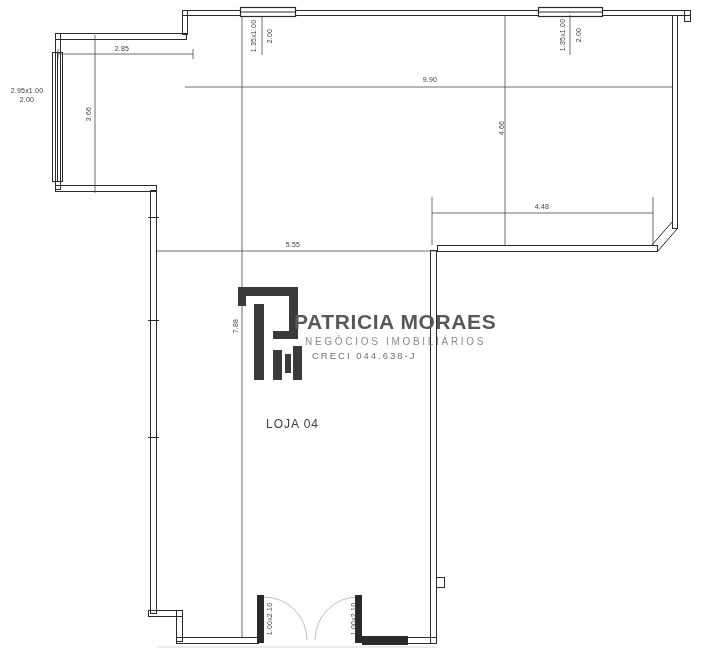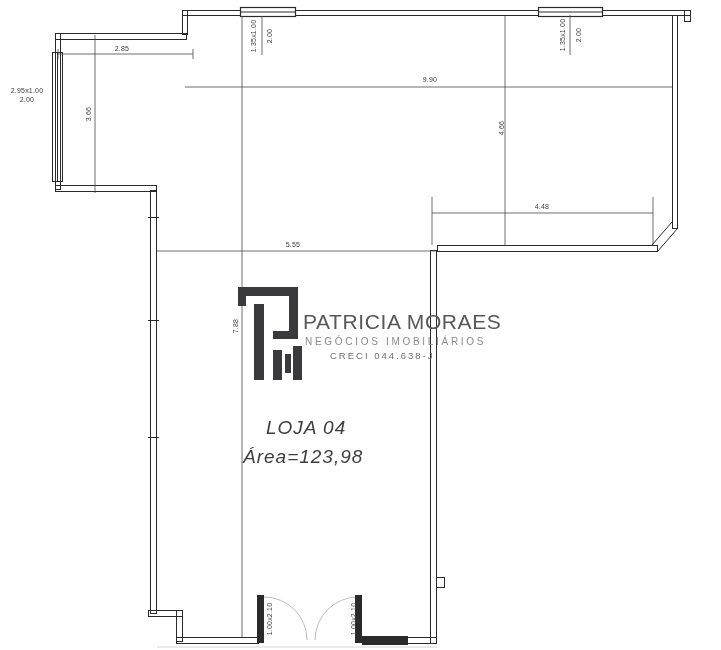--- a/index.html
+++ b/index.html
@@ -19,34 +19,33 @@
   #plan-svg{position:absolute;left:0;top:0;}
   .lbl{
     position:absolute;font-size:7px;color:#3c3c3c;white-space:nowrap;
     transform:translate(-50%,-50%);letter-spacing:0.2px;line-height:1.1;
   }
   .lbl-v{
     position:absolute;font-size:7px;color:#3c3c3c;white-space:nowrap;
     transform:translate(-50%,-50%) rotate(-90deg);letter-spacing:0.2px;
   }
   .room-line{
-    position:absolute;font-size:19px;color:#3e3e3e;letter-spacing:1px;
+    position:absolute;font-size:12px;color:#3e3e3e;letter-spacing:1px;
     white-space:nowrap;
-    font-style:italic;
   }
   .logo-name{
-    position:absolute;left:303px;top:310px;font-size:21px;letter-spacing:0.6px;
-    color:var(--color-logo-text);white-space:nowrap;font-weight:400;
+    position:absolute;left:294px;top:310px;font-size:21px;letter-spacing:0.6px;
+    color:var(--color-logo-text);white-space:nowrap;font-weight:700;
   }
   .logo-tagline{
     position:absolute;left:305px;top:336px;font-size:10px;letter-spacing:2.7px;
     color:var(--color-logo-sub);white-space:nowrap;
   }
   .logo-creci{
-    position:absolute;left:330px;top:350px;font-size:9.5px;letter-spacing:2px;
+    position:absolute;left:312px;top:350px;font-size:9.5px;letter-spacing:2px;
     color:#6e6e6e;white-space:nowrap;
   }
 </style>
 </head>
 <body>
 
 <div id="stage">
 
   <svg id="plan-svg" width="721" height="650" viewBox="0 0 721 650">
 
@@ -150,15 +149,14 @@
   <span class="lbl-v" style="left:578px;top:35px">2.00</span>
 
   <span class="lbl-v" style="left:269px;top:619px">1.00x2.10</span>
   <span class="lbl-v" style="left:353px;top:619px">1.00x2.10</span>
 
   <span class="logo-name">PATRICIA MORAES</span>
   <span class="logo-tagline">NEGÓCIOS IMOBILIÁRIOS</span>
   <span class="logo-creci">CRECI 044.638-J</span>
 
   <span class="room-line" style="left:266px;top:417px">LOJA 04</span>
-  <span class="room-line" style="left:243px;top:446px">Área=123,98</span>
 
 </div>
 
 </body></html>

